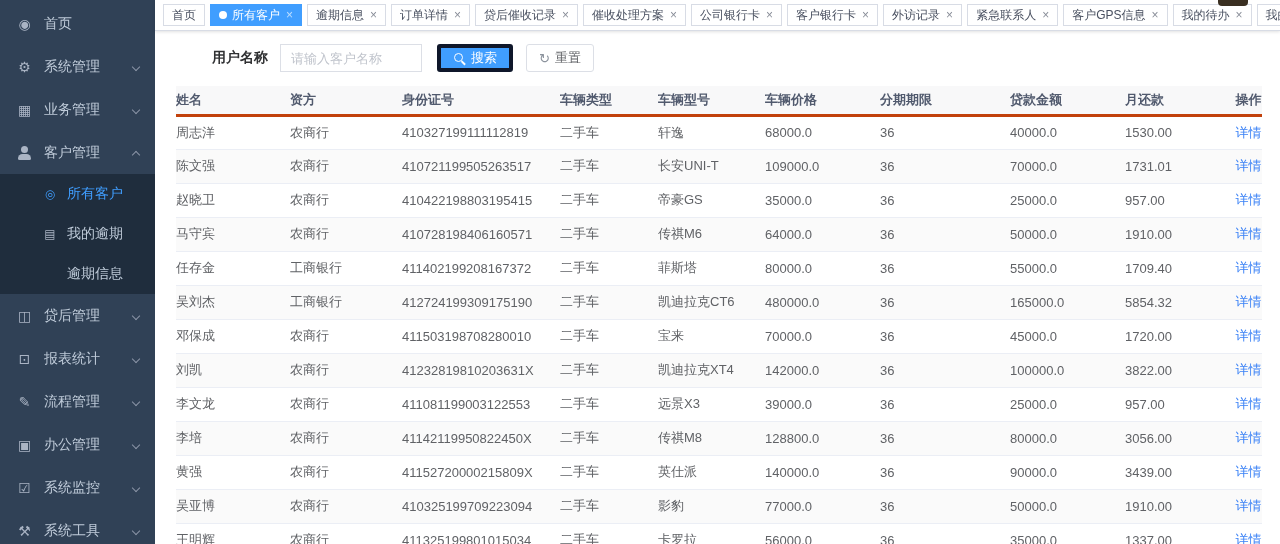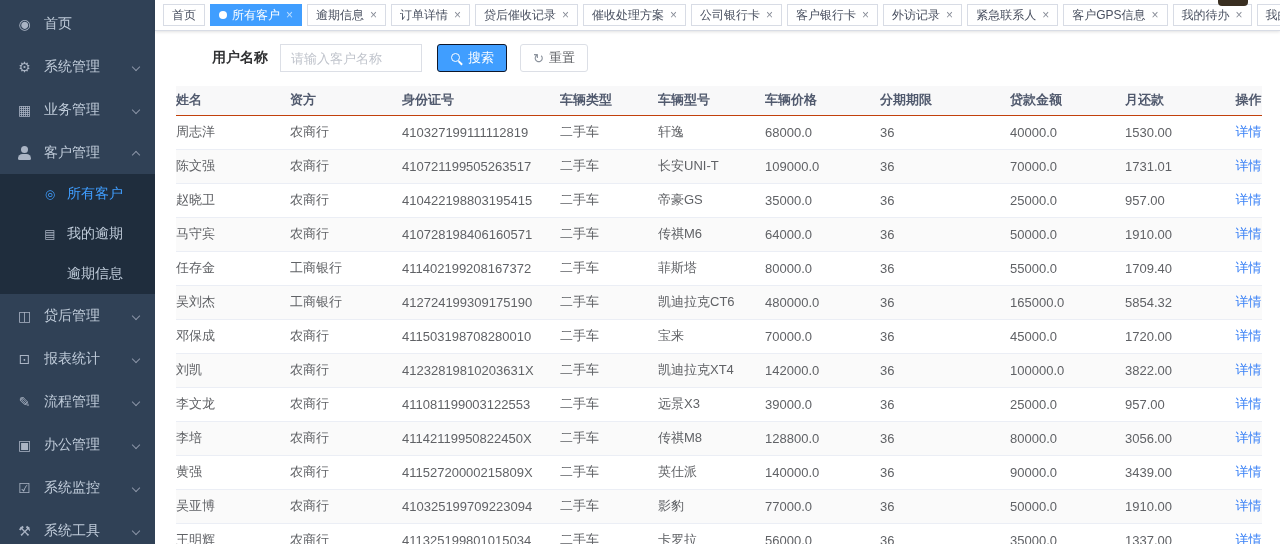--- a/index.html
+++ b/index.html
@@ -29,30 +29,30 @@
   .tab-dot { width:8px; height:8px; border-radius:50%; background:#fff; margin-right:5px; flex:none; }
   .tab-close { margin-left:6px; font-size:12px; line-height:1; opacity:.65; }
   .avatar-frag { position:absolute; top:0; right:32px; width:30px; height:6px; background:#3a2f21; border-radius:0 0 4px 4px; }
 
   .content { flex:1; padding:12px 18px 0 21px; overflow:hidden; }
   .search-row { display:flex; align-items:center; height:30px; margin-bottom:13px;margin-left:36px; }
   .search-label { font-size:14px; font-weight:700; color:#303133; margin-right:12px; white-space:nowrap; }
   .search-input { width:142px; height:28px; border:1px solid #dcdfe6; border-radius:0; padding:0 10px; font-size:13px; color:#606266; outline:none; margin-right:15px; font-family:inherit; }
   .search-input::placeholder { color:#c0c4cc; }
   .btn { height:28px; display:flex; align-items:center; gap:5px; border-radius:3px; font-size:13px; padding:0 12px; cursor:pointer; font-family:inherit; }
-  .btn-search { background:#409EFF; border:1px solid #0f172a; color:#fff; margin-right:13px; }
+  .btn-search { background:#409EFF; border:4px solid #0f172a; color:#fff; margin-right:13px; }
   .btn-reset { background:#fff; border:1px solid #dcdfe6; color:#606266; }
   .mag-icon { position:relative; width:13px; height:13px; display:inline-block; }
   .mag-icon::before { content:""; position:absolute; top:1px; left:1px; width:7px; height:7px; border:1.5px solid #fff; border-radius:50%; }
   .mag-icon::after { content:""; position:absolute; width:5px; height:1.5px; background:#fff; transform:rotate(45deg); top:10px; left:8px; }
   .reset-glyph { font-size:13px; color:#8c939d; }
 
   
   table { width:100%; border-collapse:collapse; table-layout:fixed; font-size:13px; }
-  th { height:29px; background:#f8f8f9; color:#515a6e; font-weight:700; text-align:left; padding:0 8px 0 0; border-bottom:1px solid #c2410c; white-space:nowrap; overflow:hidden; }
+  th { height:29px; background:#f8f8f9; color:#515a6e; font-weight:700; text-align:left; padding:0 8px 0 0; border-bottom:3px solid #c2410c; white-space:nowrap; overflow:hidden; }
   td { height:34px; color:#606266; padding:0 8px 0 0; border-bottom:1px solid #ebeef5; white-space:nowrap; overflow:hidden; }
   tr.stripe td { background:#fafafa; }
   .col-action { text-align:center; padding-right:0; }
   .detail-link { color:#3b82f6; cursor:pointer; text-decoration:none; }
 </style>
 </head>
 <body>
 
 <aside class="sidebar">
   <nav>

